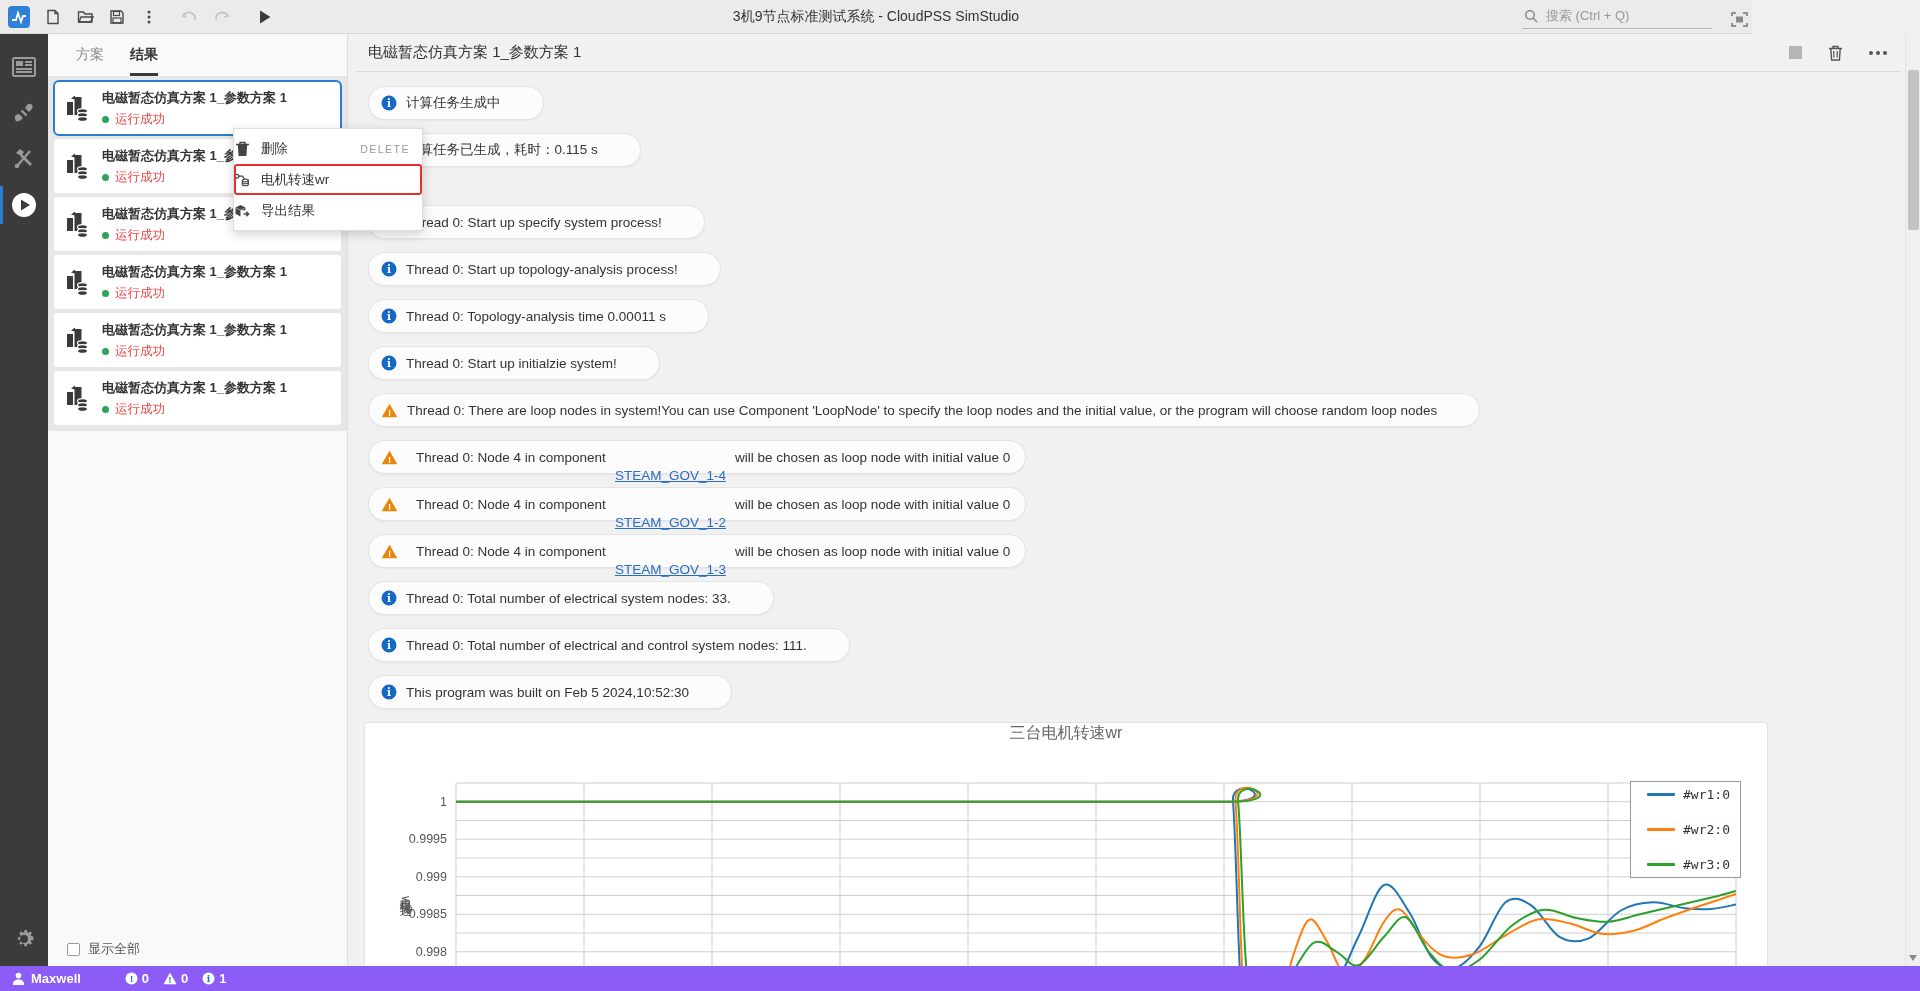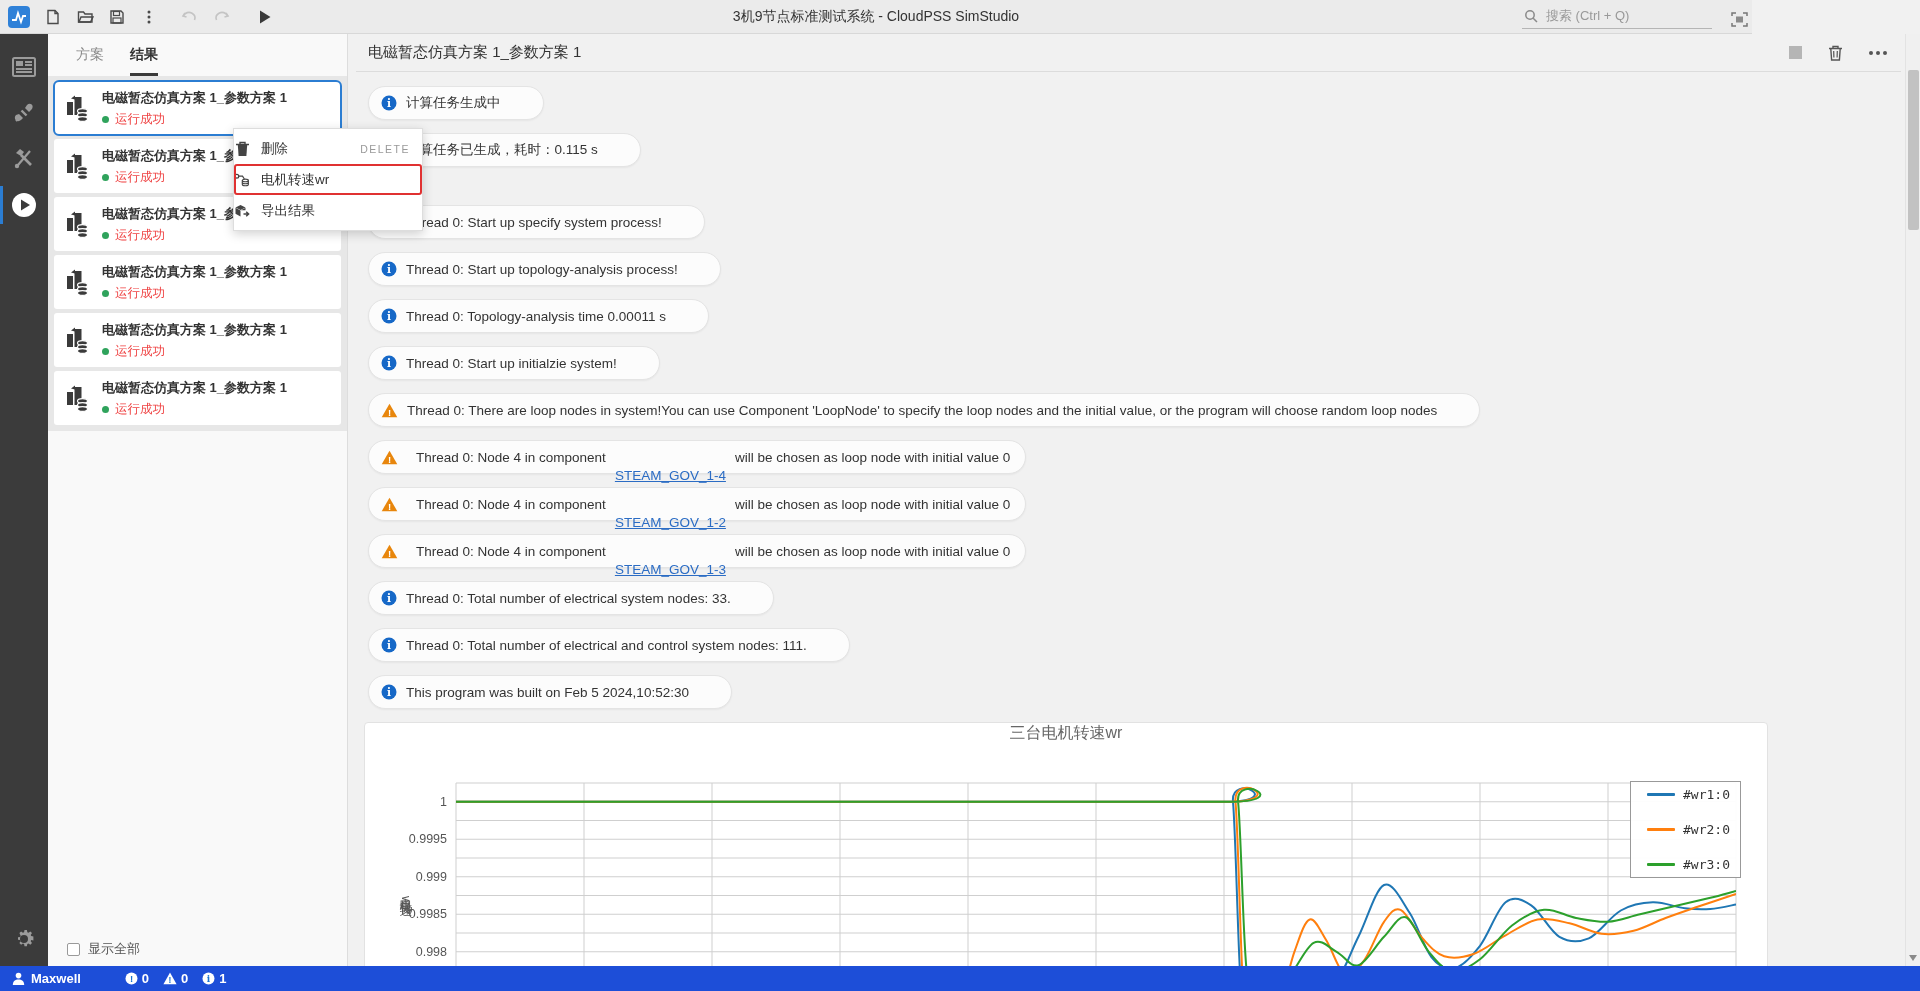--- a/index.html
+++ b/index.html
@@ -10,21 +10,21 @@
   .tb-left { display:flex; align-items:center; gap:14px; padding-left:8px; }
   .logo { width:22px; height:22px; background:#2f81d8; border-radius:4px; display:flex; align-items:center; justify-content:center; }
   .tb-ico { width:18px; height:18px; display:flex; align-items:center; justify-content:center; color:#4a4a4a; }
   .tb-ico.disabled { color:#c4c4c4; }
   .tb-ico svg { display:block; }
   .tb-title { position:absolute; left:0; right:0; text-align:center; font-size:14px; color:#333; pointer-events:none; }
   .tb-right { margin-left:auto; display:flex; align-items:flex-end; gap:18px; padding-right:4px; z-index:2; }
   .searchbox { display:flex; align-items:center; gap:8px; border-bottom:1px solid #b5b5b5; padding:2px 4px 3px 2px; width:190px; color:#999; font-size:13px; }
 
   
-  .statusbar { position:absolute; bottom:0; left:0; width:1920px; height:25px; background:#1d4ed8; color:#fff; display:flex; align-items:center; font-size:13px; z-index:50; }
+  .statusbar { position:absolute; bottom:0; left:0; width:1920px; height:25px; background:#8b5cf6; color:#fff; display:flex; align-items:center; font-size:13px; z-index:50; }
   .sb-user { display:flex; align-items:center; gap:6px; padding-left:12px; font-weight:bold; }
   .sb-counters { display:flex; align-items:center; gap:14px; margin-left:44px; font-weight:bold; }
   .sb-counter { display:flex; align-items:center; gap:4px; }
 
   
   .activitybar { position:absolute; top:34px; bottom:25px; left:0; width:48px; background:#3b3b3b; z-index:10; }
   .ab-item { position:relative; width:48px; height:46px; display:flex; align-items:center; justify-content:center; color:#9b9b9b; }
   .ab-item.active::before { content:""; position:absolute; left:0; top:4px; bottom:4px; width:3px; background:#2b7dd2; }
   .ab-gear { position:absolute; bottom:6px; width:48px; height:42px; display:flex; align-items:center; justify-content:center; color:#9b9b9b; }
 

